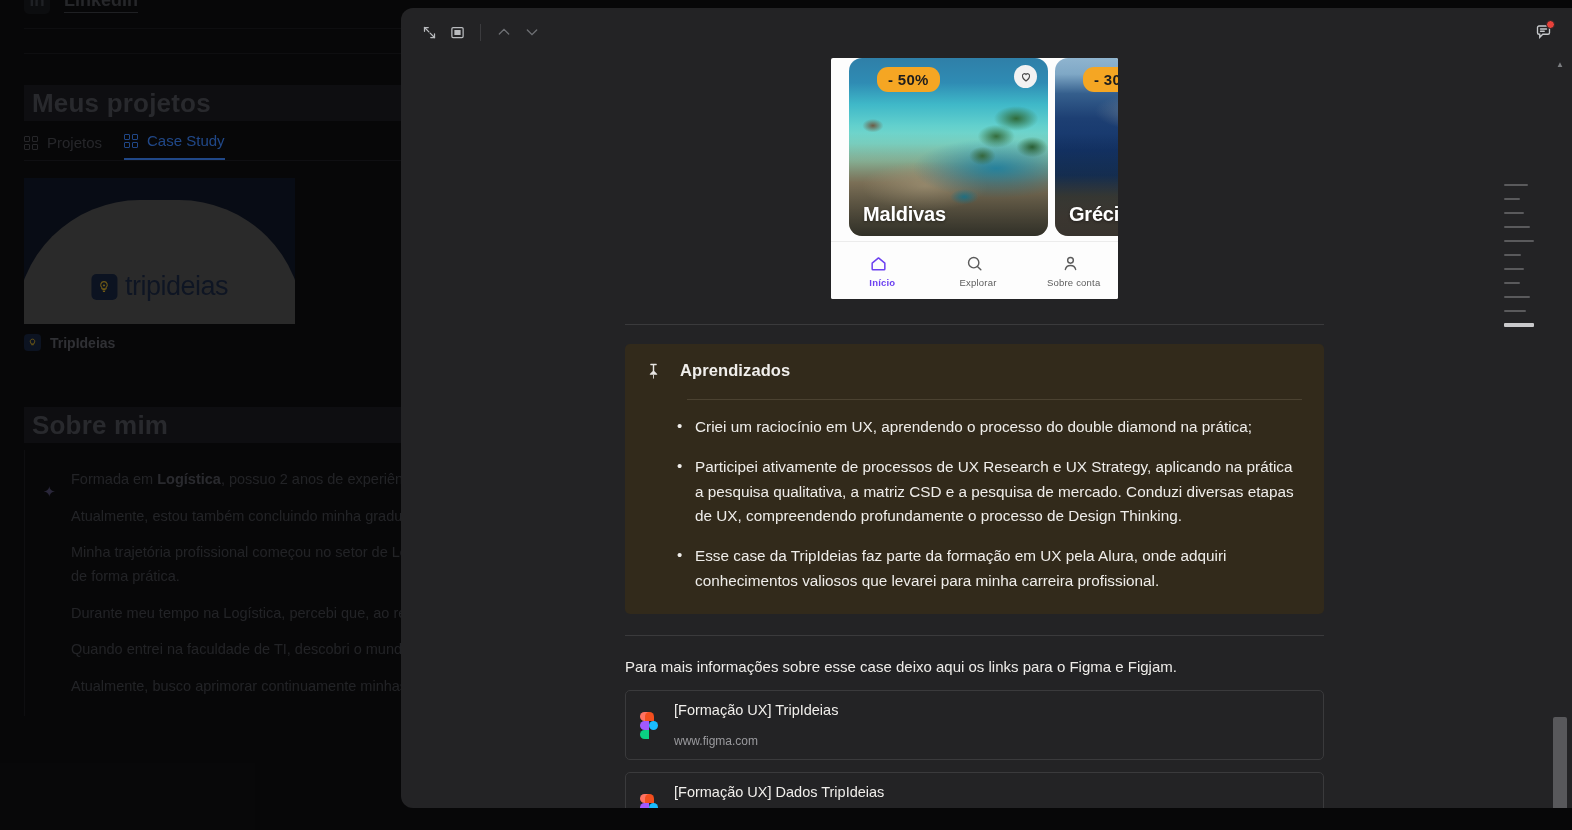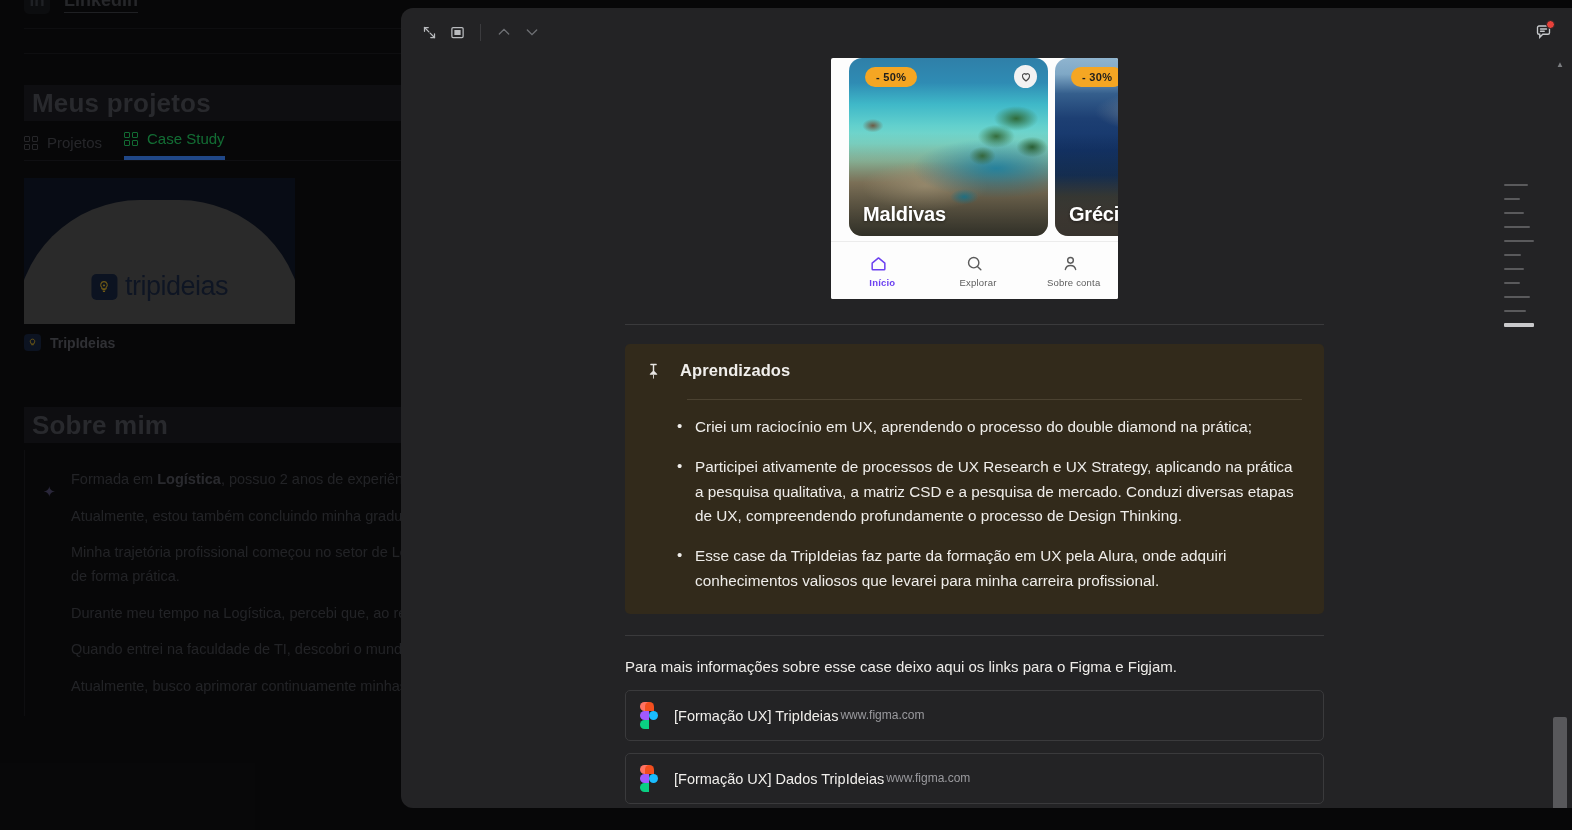--- a/index.html
+++ b/index.html
@@ -58,21 +58,21 @@
   .bg-tabs {
     position: absolute; left: 24px; top: 128px;
     width: 1420px; height: 33px;
     border-bottom: 1px solid #1d1d21;
     display: flex; align-items: flex-end; gap: 22px;
   }
   .bg-tab {
     display: flex; align-items: center; gap: 9px;
     padding-bottom: 9px; font-size: 15px; color: #45464c;
   }
-  .bg-tab.active { color: #22c55e; border-bottom: 4px solid #3b82f6; }
+  .bg-tab.active { color: #3b82f6; border-bottom: 2px solid #3b82f6; }
   .grid-ico { display:grid; grid-template-columns:1fr 1fr; gap:2px; width:14px;height:14px;}
   .grid-ico i { display:block; border:1.4px solid currentColor; border-radius:1px; }
 
   .bg-card {
     position: absolute; left: 24px; top: 178px;
     width: 271px; height: 146px;
     background: #101727;
     overflow: hidden;
   }
   .bg-card-dome {
@@ -209,23 +209,23 @@
     background:
       radial-gradient(ellipse 28% 16% at 88% 52%, #5d5348 0%, rgba(93,83,72,0) 66%),
       radial-gradient(ellipse 14% 8% at 62% 46%, #2c3f4f 0%, rgba(44,63,79,0) 70%),
       radial-gradient(ellipse 30% 14% at 82% 90%, #9a9283 0%, rgba(154,146,131,0) 70%);
   }
   .dc-shade {
     position: absolute; left:0; right:0; bottom:0; height: 58%;
     background: linear-gradient(180deg, rgba(0,0,0,0) 0%, rgba(0,0,0,.55) 100%);
   }
   .badge {
-    position: absolute; left: 16px; top: 9px;
+    position: absolute; left: 28px; top: 9px;
     background: #f5a623; color: #1d1d1d;
-    font-size: 11px; font-weight: 700;
+    font-size: 15px; font-weight: 700;
     padding: 4px 11px; border-radius: 11px;
     letter-spacing: .3px;
   }
   .heart-btn {
     position: absolute; right: 11px; top: 7px;
     width: 23px; height: 23px; border-radius: 50%;
     background: #f2f2f2;
     display: flex; align-items: center; justify-content: center;
   }
   .dc-title {
@@ -297,21 +297,21 @@
     padding: 11px 14px; display: flex; align-items: center; gap: 16px;
     cursor: pointer;
   }
   .figma-ico { width: 18px; height: 27px; position: relative; flex: 0 0 auto; }
   .figma-ico i { position: absolute; display: block; width: 9px; height: 9px; }
   .fi-red   { left: 4.5px; top: 0;    background: #f24e1e; border-radius: 9px 9px 0 0 / 9px 9px 0 0; }
   .fi-orange{ left: 0;     top: 0;    background: #ff7262; border-radius: 9px 0 0 9px; }
   .fi-purple{ left: 0;     top: 9px;  background: #a259ff; border-radius: 9px 0 0 9px; }
   .fi-blue  { left: 9px;   top: 9px;  background: #1abcfe; border-radius: 50%; }
   .fi-green { left: 0;     top: 18px; background: #0acf83; border-radius: 9px 0 0 9px; }
-  .link-texts { display: flex; gap: 2px; }
+  .link-texts { display: flex; flex-direction: column; gap: 16px; }
   .link-title { font-size: 14.5px; color: #f0eeeb; }
   .link-url   { font-size: 12px; color: #9a9a9e; }
 
   
   .toc {
     position: absolute; right: 38px; top: 170px;
     display: flex; flex-direction: column; gap: 0;
     z-index: 6;
   }
   .toc-row { height: 14px; display: flex; align-items: center; }

